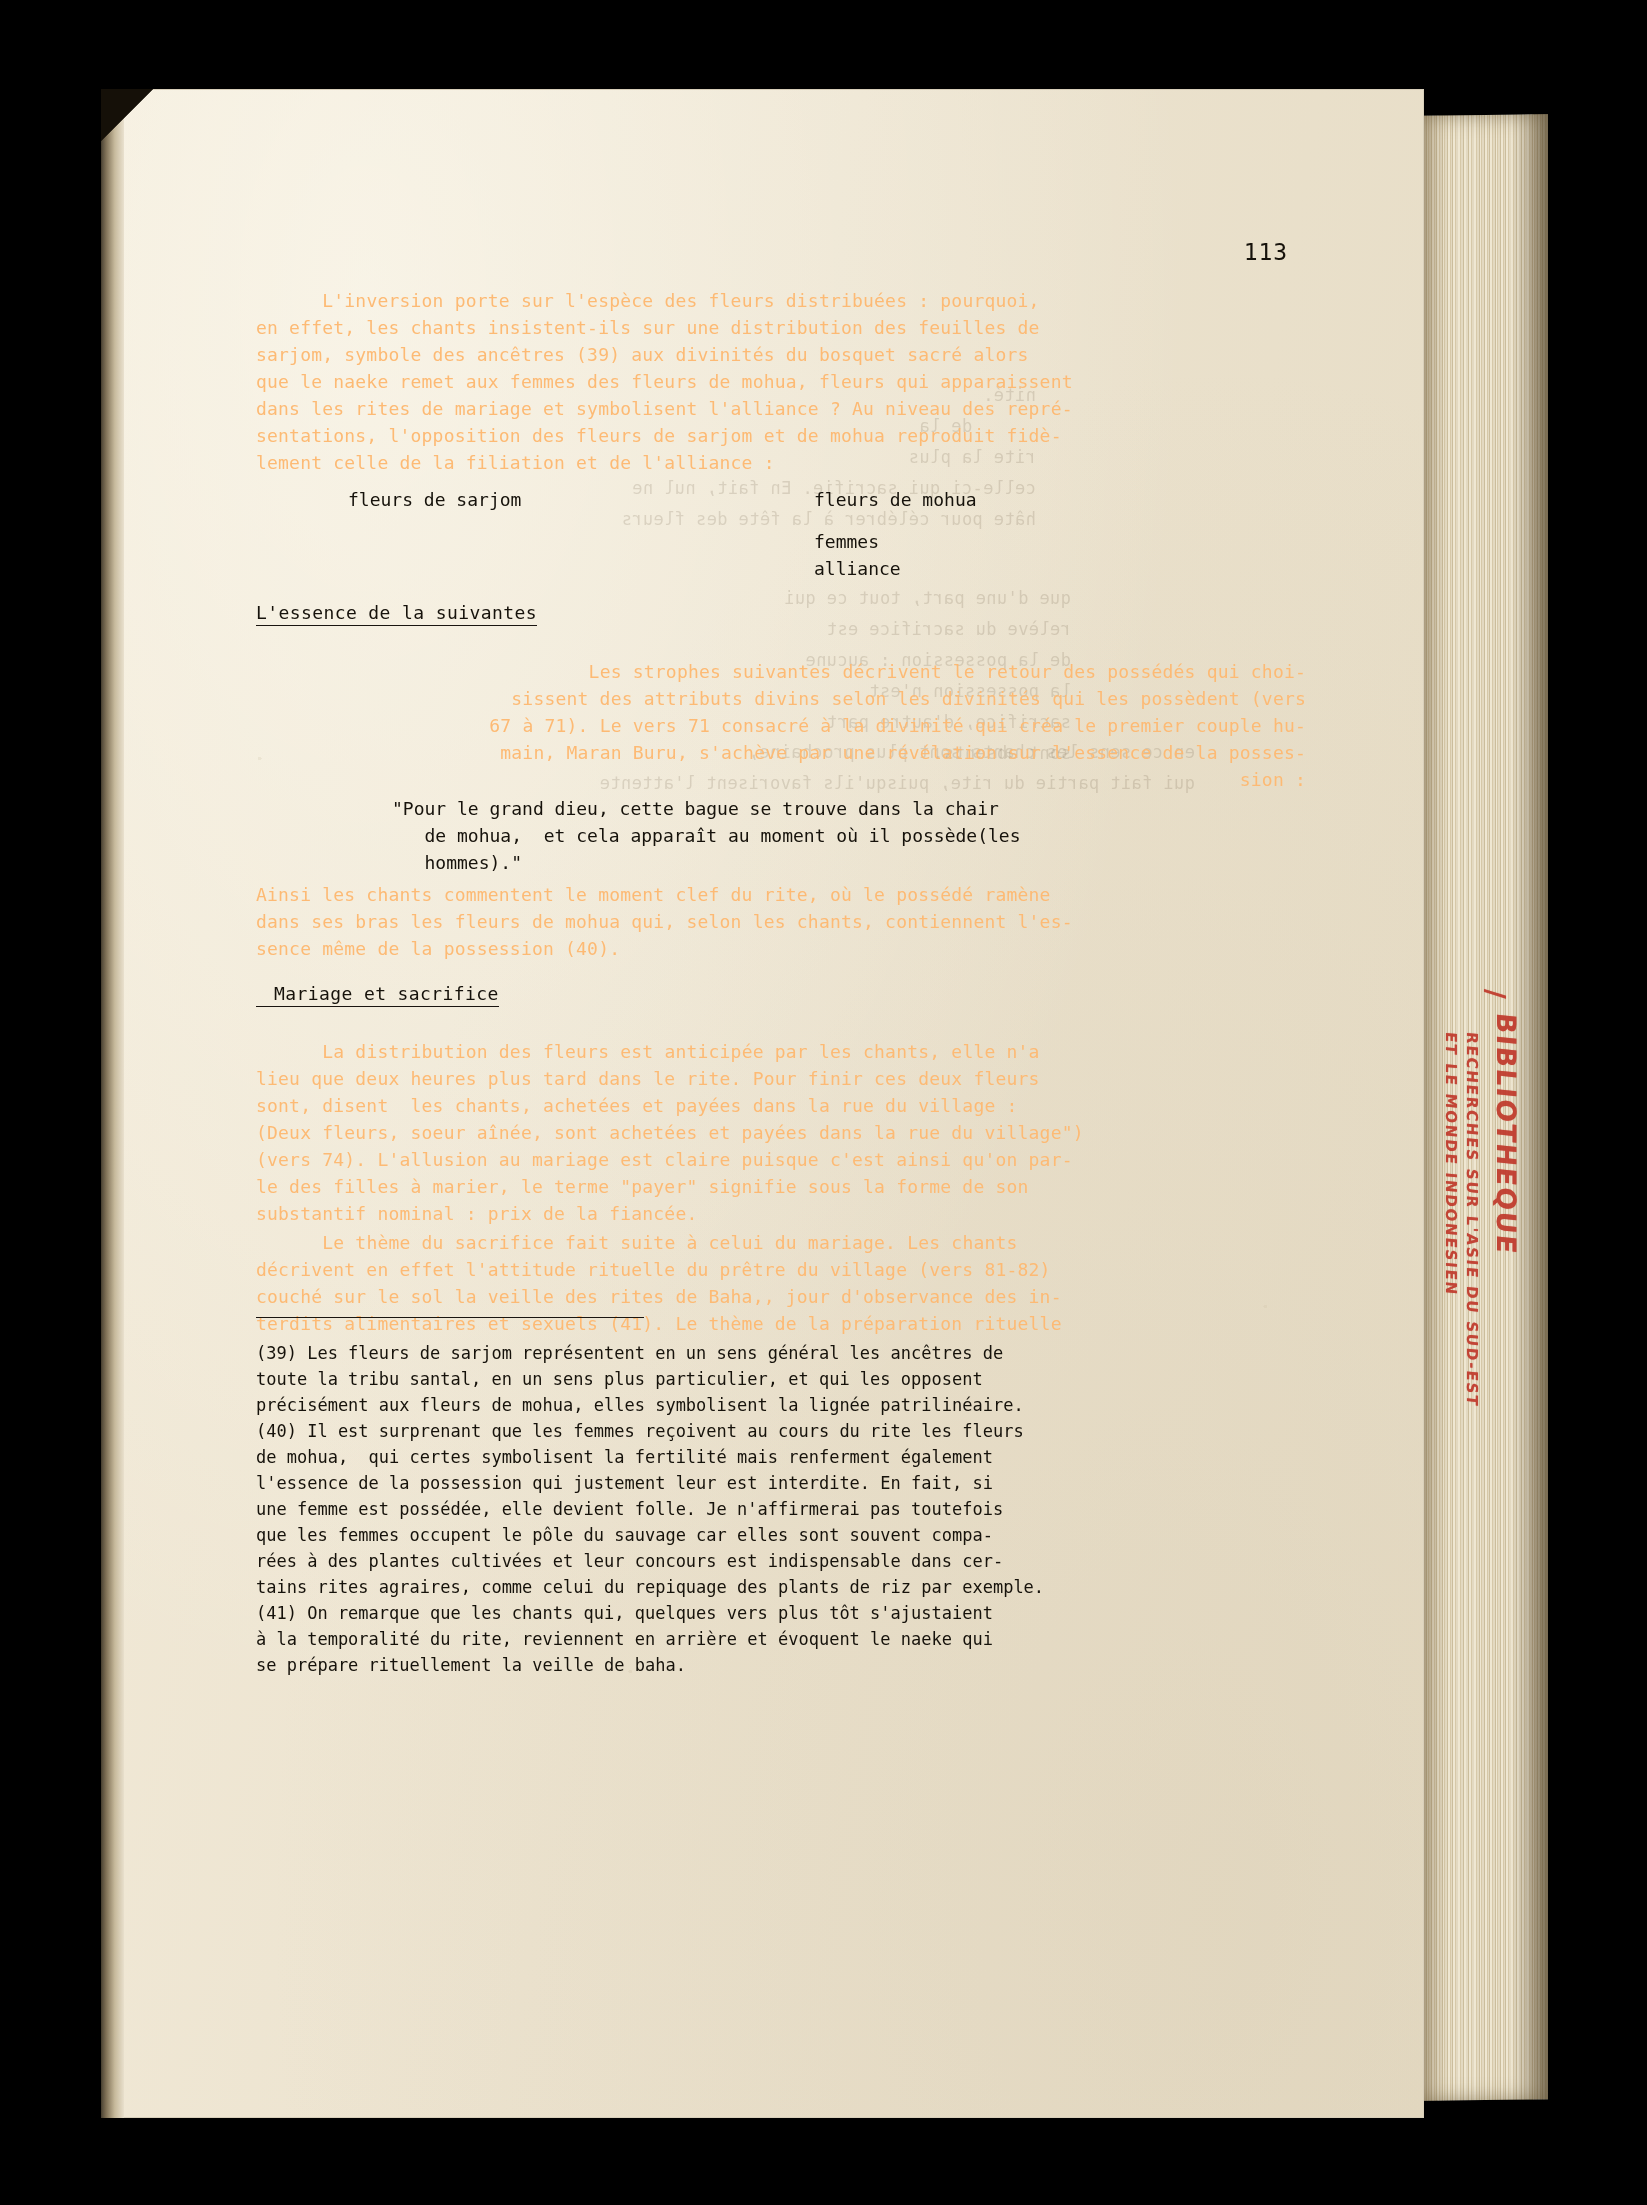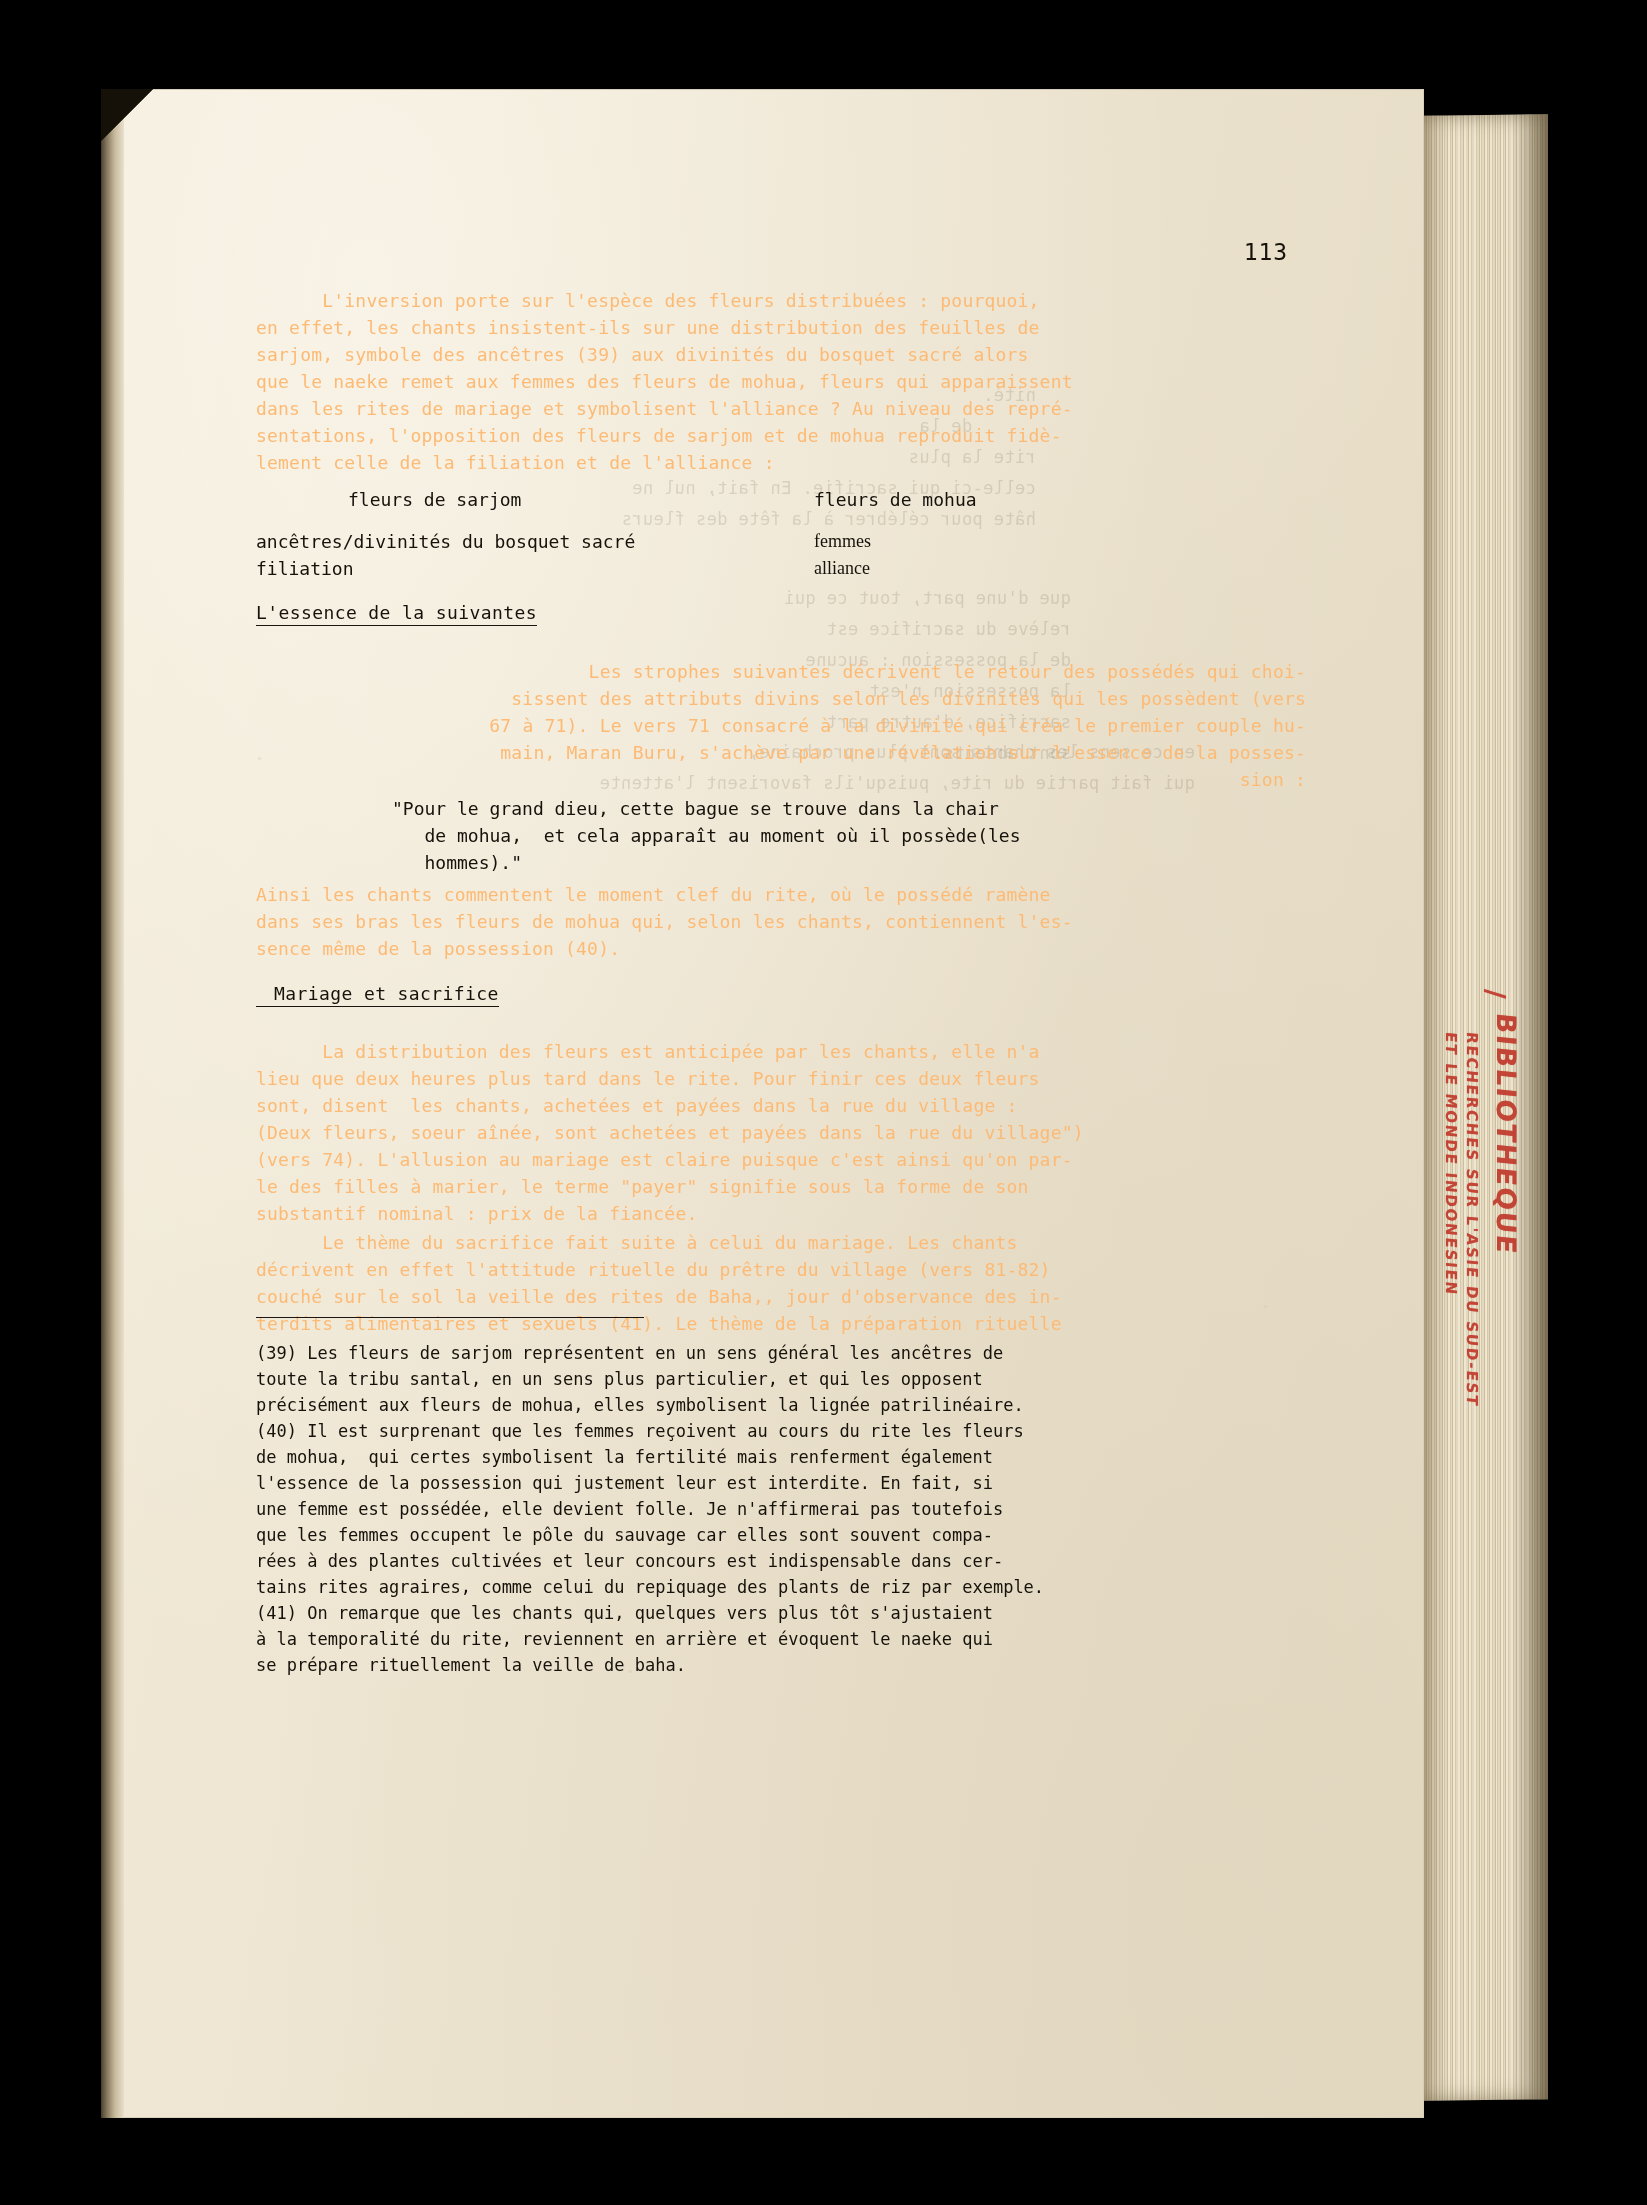--- a/index.html
+++ b/index.html
@@ -266,23 +266,21 @@
 en effet, les chants insistent-ils sur une distribution des feuilles de
 sarjom, symbole des ancêtres (39) aux divinités du bosquet sacré alors
 que le naeke remet aux femmes des fleurs de mohua, fleurs qui apparaissent
 dans les rites de mariage et symbolisent l'alliance ? Au niveau des repré-
 sentations, l'opposition des fleurs de sarjom et de mohua reproduit fidè-
 lement celle de la filiation et de l'alliance :</div>
 
     <div class="cols" style="top:397px; height:97px;">
       <div class="col-a" style="left:92px; top:0;">fleurs de sarjom</div>
       <div class="col-b" style="left:558px; top:0;">fleurs de mohua</div>
-      <div class="col-a" style="left:0; top:42px; white-space:pre-wrap;">ancêtres/divinités du bosquet sacré
-filiation</div>
-      <div class="col-b" style="left:558px; top:42px; white-space:pre-wrap;font-family:Liberation Serif, serif;">femmes
+      <div class="col-b" style="left:558px; top:42px; white-space:pre-wrap;">femmes
 alliance</div>
     </div>
 
     <div class="heading" style="top:513px;">L'essence de la suivantes</div>
 
     <div class="tx body-block" style="top:569px;text-align:right;">      Les strophes suivantes décrivent le retour des possédés qui choi-
 sissent des attributs divins selon les divinités qui les possèdent (vers
 67 à 71). Le vers 71 consacré à la divinité qui créa le premier couple hu-
 main, Maran Buru, s'achève par une révélation sur l'essence de la posses-
 sion :</div>

